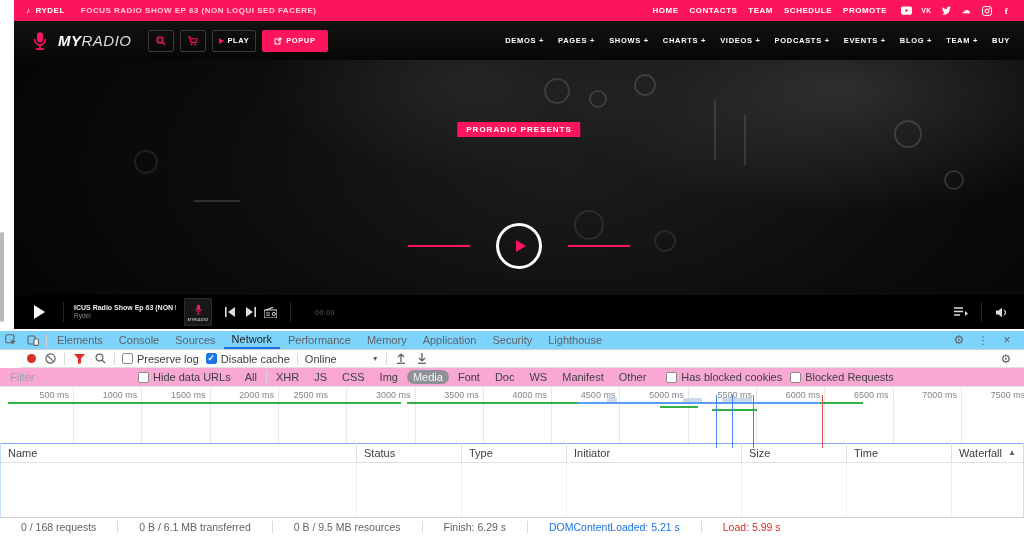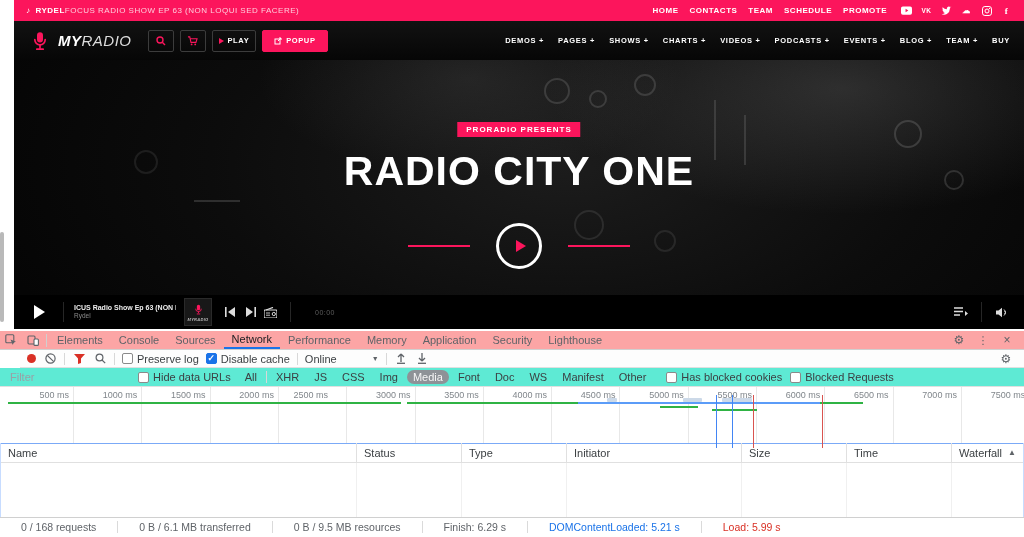--- a/index.html
+++ b/index.html
@@ -8,21 +8,21 @@
   .abs{position:absolute;}
 
   
   #left-strip{left:0;top:0;width:14px;height:331px;background:#fff;}
   #left-thumb{left:0;top:232px;width:4px;height:90px;background:#b9b9b9;border-radius:2px;}
 
   
   #topbar{left:14px;right:0;top:0;height:21px;background:var(--accent);
           display:flex;align-items:center;padding:0 12px;box-sizing:border-box;
           color:#fff;font-size:8px;font-weight:bold;letter-spacing:.5px;white-space:nowrap;}
-  #topbar .track{color:rgba(255,255,255,.78);margin-left:0;font-weight:normal;}
+  #topbar .track{color:rgba(255,255,255,.78);margin-left:16px;font-weight:bold;}
   #topbar .links{margin-left:auto;display:flex;gap:11px;align-items:center;}
   #topbar .social{display:flex;gap:9px;align-items:center;margin-left:14px;}
   .soc{display:inline-flex;width:11px;height:11px;align-items:center;justify-content:center;
        color:#fff;font-size:8px;font-weight:bold;}
   .soc svg{display:block;}
 
   
   #navbar{left:14px;right:0;top:21px;height:39px;background:linear-gradient(#121212,#060606);
           display:flex;align-items:center;padding:0 14px;box-sizing:border-box;}
   #logo{display:flex;align-items:center;gap:6px;}
@@ -69,39 +69,39 @@
   #p-artist{font-size:6.5px;color:#8a8a8a;}
   #p-thumb{width:28px;height:28px;background:#181818;border:1px solid #2a2a2a;box-sizing:border-box;
            display:flex;flex-direction:column;align-items:center;justify-content:center;gap:1px;}
   #p-thumb .t{font-size:4px;color:#bbb;font-weight:bold;font-style:italic;letter-spacing:.3px;}
   .p-ico{display:flex;align-items:center;justify-content:center;width:20px;height:20px;color:#ddd;}
   #p-time{font-size:7px;color:#5c5c5c;letter-spacing:.5px;margin-left:14px;}
   #p-right{margin-left:auto;display:flex;align-items:center;}
 
   
   #devtools{left:0;right:0;top:331px;bottom:0;background:#fff;color:#3c4043;font-size:11px;}
-  #dt-tabs{left:0;right:0;top:0;height:19px;background:#fca5a5;border-bottom:1px solid #d0d0d0;
+  #dt-tabs{left:0;right:0;top:0;height:19px;background:#7dd3fc;border-bottom:1px solid #d0d0d0;
            display:flex;align-items:center;box-sizing:border-box;}
   .dt-ico{display:flex;align-items:center;justify-content:center;width:22px;height:18px;color:#5f6368;}
   .dt-sep{width:1px;height:13px;background:#d0d0d0;margin:0 2px;}
   .dt-tab{padding:0 8px;height:18px;display:flex;align-items:center;color:#5f6368;box-sizing:border-box;}
   .dt-tab.sel{color:#202124;border-bottom:2px solid #1a73e8;}
   #dt-tabs-right{margin-left:auto;display:flex;align-items:center;gap:2px;padding-right:6px;color:#5f6368;}
 
   #dt-toolbar{left:0;right:0;top:19px;height:18px;border-bottom:1px solid #e0e0e0;background:#fdfdfd;
               display:flex;align-items:center;gap:7px;padding:0 7px;box-sizing:border-box;margin-left:20px;}
   .dot-rec{width:9px;height:9px;border-radius:50%;background:#d93025;}
   .cb{width:11px;height:11px;border:1px solid #8a8a8a;border-radius:2px;box-sizing:border-box;
       background:#fff;display:inline-flex;align-items:center;justify-content:center;flex:none;}
   .cb.on{background:#1a73e8;border-color:#1a73e8;color:#fff;font-size:9px;font-weight:bold;line-height:1;}
   .lab{display:flex;align-items:center;gap:4px;white-space:nowrap;}
   .tb-sep{width:1px;height:12px;background:#d8d8d8;}
   #dt-toolbar .gear-right{margin-left:auto;color:#5f6368;}
 
-  #dt-filterrow{left:0;right:0;top:37px;height:19px;border-bottom:1px solid #e0e0e0;background:#5eead4;
+  #dt-filterrow{left:0;right:0;top:37px;height:19px;border-bottom:1px solid #e0e0e0;background:#f9a8d4;
                 display:flex;align-items:center;gap:8px;padding:0 8px;box-sizing:border-box;white-space:nowrap;}
   #f-input{width:118px;height:13px;border:none;outline:none;background:transparent;font-size:11px;
            font-family:"Liberation Sans",sans-serif;color:#202124;}
   #f-input::placeholder{color:#9aa0a6;}
   .pill{padding:1px 6px;border-radius:8px;color:#3c4043;}
   .pill.sel{background:#8e9297;color:#f6f6f6;}
   .pills{display:flex;gap:3px;align-items:center;}
 
   #dt-overview{left:0;right:0;top:56px;height:56px;border-bottom:1px solid #7baaf7;overflow:visible;background:#fff;}
   .tl-grid{position:absolute;top:0;bottom:0;width:1px;background:#e8e8e8;}
@@ -232,21 +232,20 @@
     <div class="knob" style="left:560px;top:150px;width:26px;height:26px;border-color:rgba(70,70,70,.45);"></div>
     <div class="knob" style="left:640px;top:170px;width:18px;height:18px;border-color:rgba(70,70,70,.4);"></div>
     <div class="knob" style="left:880px;top:60px;width:24px;height:24px;border-color:rgba(110,110,110,.4);"></div>
     <div class="knob" style="left:930px;top:110px;width:16px;height:16px;border-color:rgba(110,110,110,.35);"></div>
     <div class="knob" style="left:120px;top:90px;width:20px;height:20px;border-color:rgba(70,70,70,.35);"></div>
     <div class="slider" style="left:700px;top:40px;width:2px;height:60px;"></div>
     <div class="slider" style="left:730px;top:55px;width:2px;height:50px;"></div>
     <div class="slider" style="left:180px;top:140px;width:46px;height:2px;"></div>
 
     <div class="abs" id="hero-badge">PRORADIO PRESENTS</div>
-    <div class="abs" id="hero-title">RADIO CITY ONE</div>
     <div class="abs" id="hero-playrow">
       <span class="hero-line"></span>
       <span id="hero-play">
           <span class="tri"></span>
         </span>
       <span class="hero-line"></span>
     </div>
   </div>
 
   <div class="abs" id="player">

